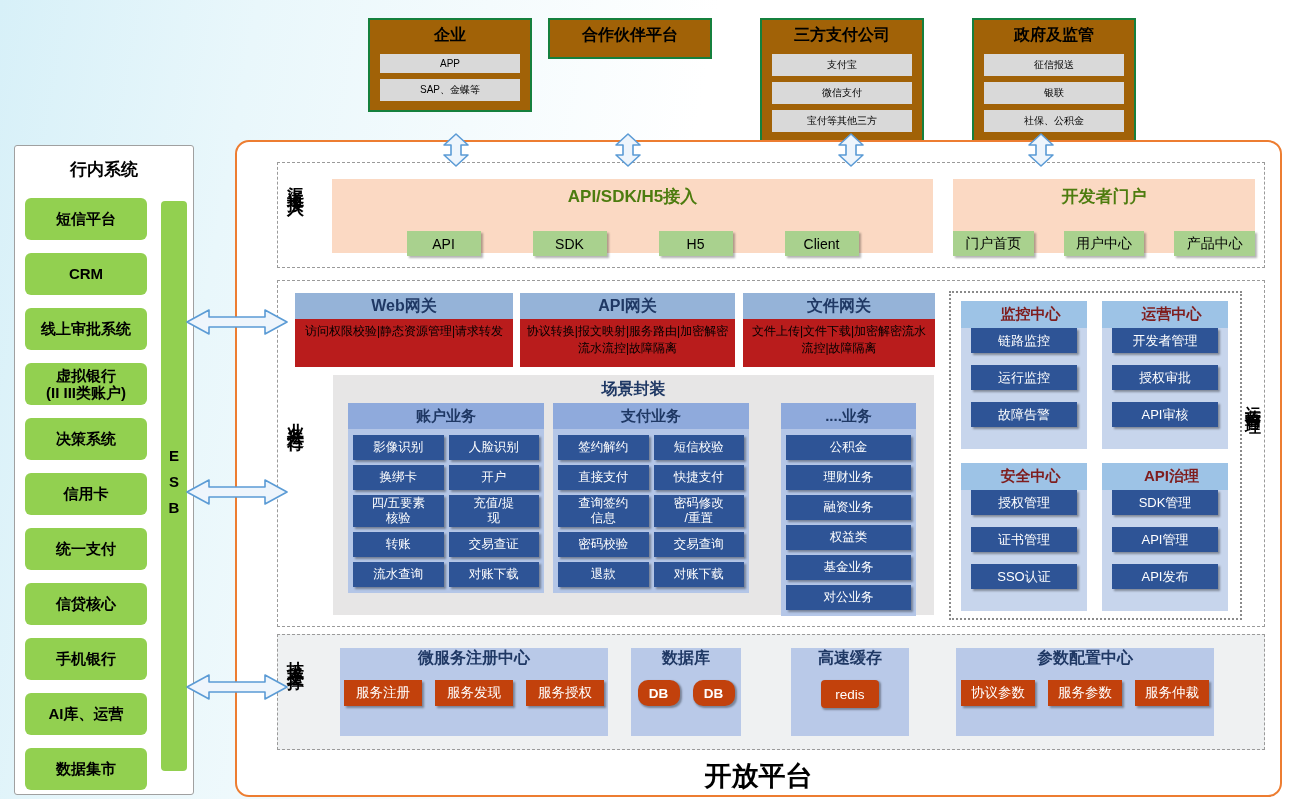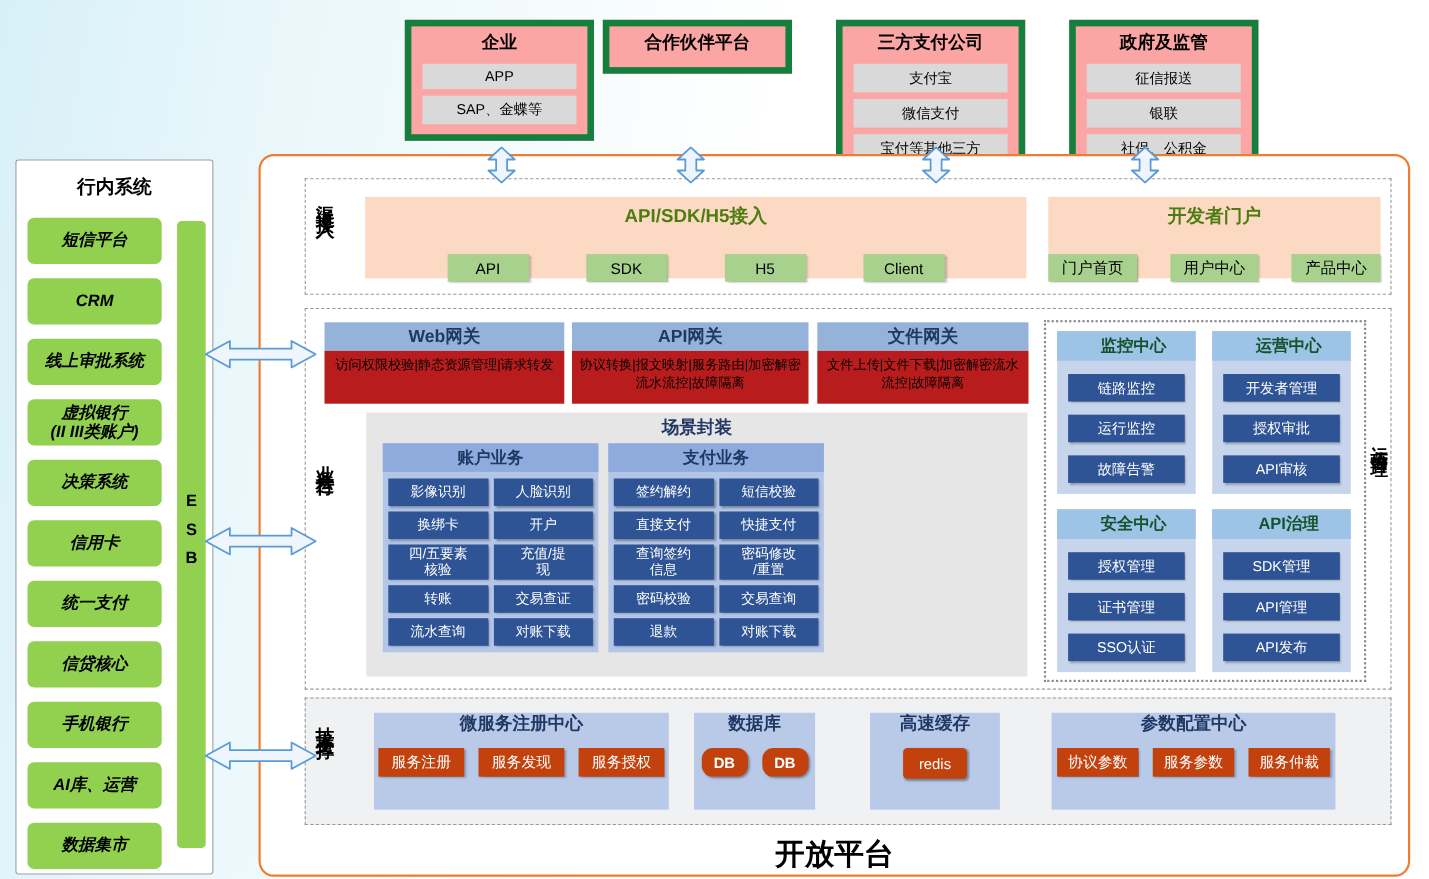--- a/index.html
+++ b/index.html
@@ -3,30 +3,30 @@
 <meta charset="utf-8">
 <style>
   html,body{margin:0;padding:0;}
   body{
     width:1299px;height:799px;
     font-family:"Liberation Sans","DejaVu Sans",sans-serif;
     background:linear-gradient(100deg,#d7f0f8 0%,#e9f7fb 18%,#ffffff 50%);
     position:relative;overflow:hidden;color:#000;
   }
   
-  .top-group{position:absolute;top:18px;width:160px;background:#fca5a5;border:6px solid #15803d;padding-bottom:9px;}
+  .top-group{position:absolute;top:18px;width:160px;background:#a16207;border:2px solid #15803d;padding-bottom:9px;}
   .tg-title{text-align:center;font-size:16px;font-weight:bold;padding:5px 0 2px;}
-  .tg-item{width:140px;margin:6px auto 0;background:#d9d9d9;text-align:center;font-size:13px;padding:4px 0;white-space:pre-line;}
+  .tg-item{width:140px;margin:6px auto 0;background:#d9d9d9;text-align:center;font-size:10px;padding:4px 0;white-space:pre-line;}
   
   .arrow{position:absolute;z-index:6;}
   .arrow polygon{fill:#eef5fc;stroke:#5b9bd5;stroke-width:1.6;stroke-linejoin:round;}
   
   .left-panel{position:absolute;left:14px;top:145px;width:178px;height:648px;background:#fff;border:1px solid #a0a0a0;border-radius:3px;}
   .lp-title{text-align:center;font-size:17px;font-weight:bold;padding-top:12px;}
-  .lp-items{position:absolute;left:10px;top:52px;width:122px;display:flex;flex-direction:column;gap:13px;font-style:italic;}
+  .lp-items{position:absolute;left:10px;top:52px;width:122px;display:flex;flex-direction:column;gap:13px;}
   .lp-item{background:#92d050;border-radius:6px;min-height:40px;display:flex;align-items:center;justify-content:center;
            text-align:center;font-size:15px;font-weight:bold;white-space:pre-line;line-height:1.15;padding:1px 2px;}
   .esb-bar{position:absolute;left:146px;top:55px;width:26px;height:570px;background:#92d050;border-radius:4px;
            display:flex;align-items:center;justify-content:center;writing-mode:vertical-rl;text-orientation:upright;
            font-weight:bold;font-size:15px;letter-spacing:9px;}
   
   .main-box{position:absolute;left:235px;top:140px;width:1043px;height:653px;background:#fff;
             border:2px solid #ed7d31;border-radius:14px;}
   .platform-title{position:absolute;left:0;right:0;top:616px;text-align:center;font-size:27px;font-weight:bold;}
   .section{position:absolute;left:40px;width:986px;border:1.6px dashed #9a9a9a;background:#fff;}
@@ -53,22 +53,22 @@
   .sc-col{position:absolute;top:28px;background:#b4c6e7;padding-bottom:6px;}
   .sc-col-title{height:26px;background:#8faadc;color:#1f3864;font-size:15px;font-weight:bold;display:flex;align-items:center;justify-content:center;}
   .sc-grid{display:grid;gap:5px;padding:6px 5px 0;}
   .sc-grid.two{grid-template-columns:1fr 1fr;}
   .sc-grid.one{grid-template-columns:1fr;}
   .navy-chip{background:#2e5496;color:#fff;font-size:12.5px;min-height:23px;display:flex;align-items:center;justify-content:center;
              text-align:center;white-space:pre-line;line-height:1.2;padding:1px 2px;box-shadow:1.5px 1.5px 2px rgba(0,0,0,.35);}
   
   .ops-box{position:absolute;left:671px;top:10px;width:289px;height:325px;border:2px dotted #8a8a8a;}
   .ops-center{position:absolute;width:126px;height:148px;background:#c7d5ec;}
-  .oc-title{height:27px;background:#9dc3e6;color:#14532d;font-size:15px;font-weight:bold;display:flex;align-items:center;justify-content:center;padding-left:13px;}
-  .oc-items{display:flex;flex-direction:column;align-items:center;gap:12px;padding-top:12px;}
+  .oc-title{height:27px;background:#9dc3e6;color:#7f1d1d;font-size:15px;font-weight:bold;display:flex;align-items:center;justify-content:center;padding-left:13px;}
+  .oc-items{display:flex;flex-direction:column;align-items:center;gap:12px;padding-top:0;}
   .oc-items .navy-chip{width:102px;font-size:13px;}
   .ops-label{left:964px;top:112px;font-size:16px;}
   
   .tech-group{position:absolute;top:13px;height:88px;background:#b9c9e8;}
   .tgp-title{text-align:center;font-size:16px;font-weight:bold;color:#1f3864;padding-top:0;}
   .tgp-items{display:flex;justify-content:center;gap:13px;margin-top:11px;}
   .orange-btn{background:#c2410c;color:#fff;font-size:13.5px;width:78px;height:26px;display:flex;align-items:center;justify-content:center;
               box-shadow:1.5px 1.5px 2px rgba(0,0,0,.35);}
   .db-items .orange-btn{width:42px;border-radius:10px;font-weight:bold;}
   .cache-items .orange-btn{width:58px;border-radius:4px;height:28px;}
@@ -214,20 +214,31 @@
             <div class="navy-chip">查询签约
 信息</div>
             <div class="navy-chip">密码修改
 /重置</div>
             <div class="navy-chip">密码校验</div>
             <div class="navy-chip">交易查询</div>
             <div class="navy-chip">退款</div>
             <div class="navy-chip">对账下载</div>
           </div>
       </div>
+      <div class="sc-col" style="left:448px;width:135px">
+        <div class="sc-col-title">....业务</div>
+        <div class="sc-grid one">
+            <div class="navy-chip">公积金</div>
+            <div class="navy-chip">理财业务</div>
+            <div class="navy-chip">融资业务</div>
+            <div class="navy-chip">权益类</div>
+            <div class="navy-chip">基金业务</div>
+            <div class="navy-chip">对公业务</div>
+          </div>
+      </div>
     </div>
 
     <div class="ops-box">
       <div class="ops-center" style="left:10px;top:8px">
         <div class="oc-title">监控中心</div>
         <div class="oc-items">
             <div class="navy-chip">链路监控</div>
             <div class="navy-chip">运行监控</div>
             <div class="navy-chip">故障告警</div>
           </div>

